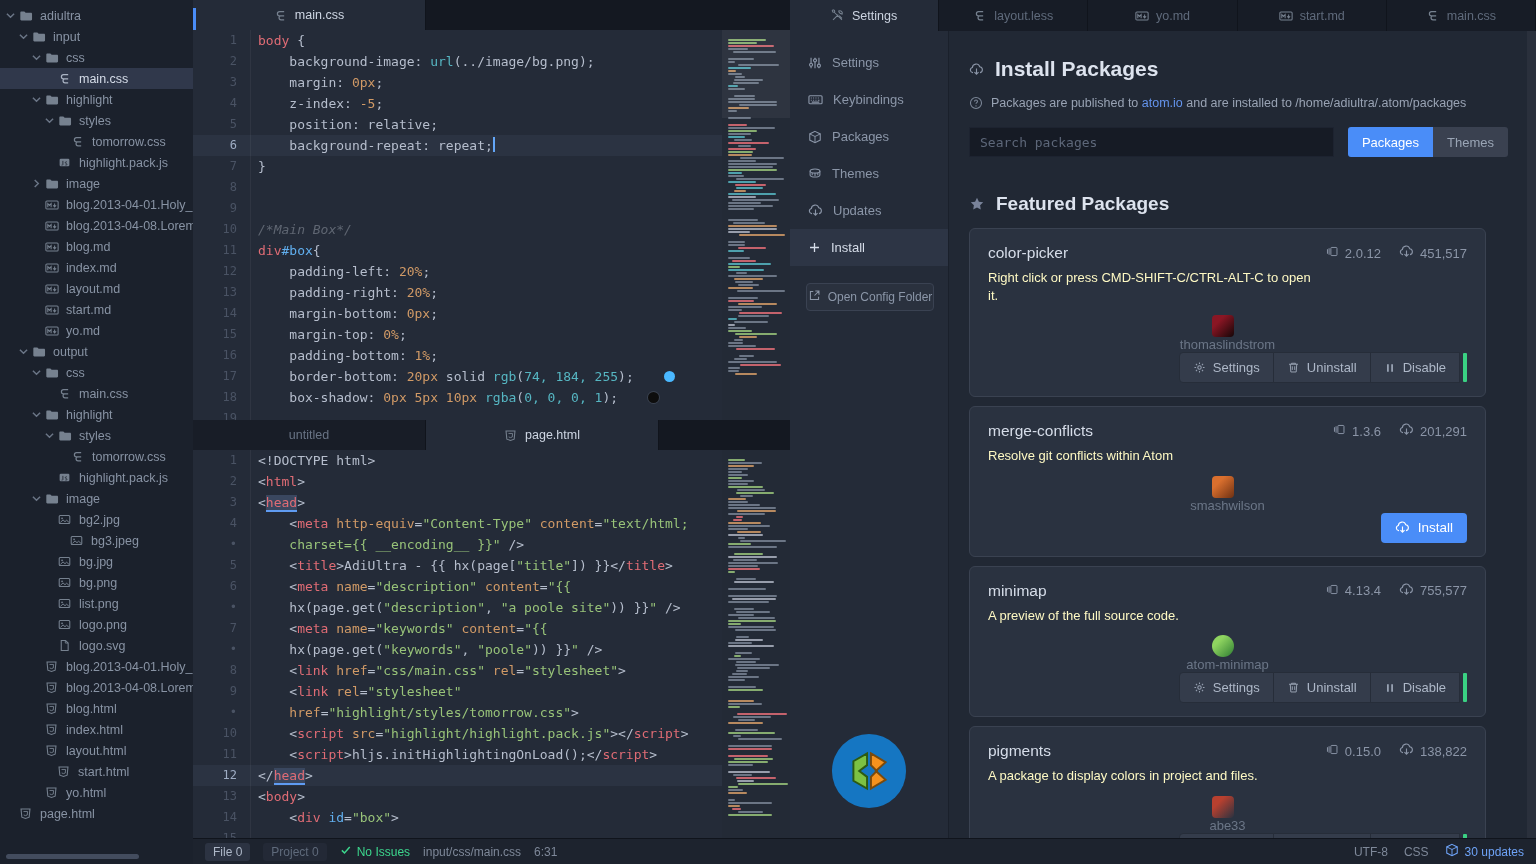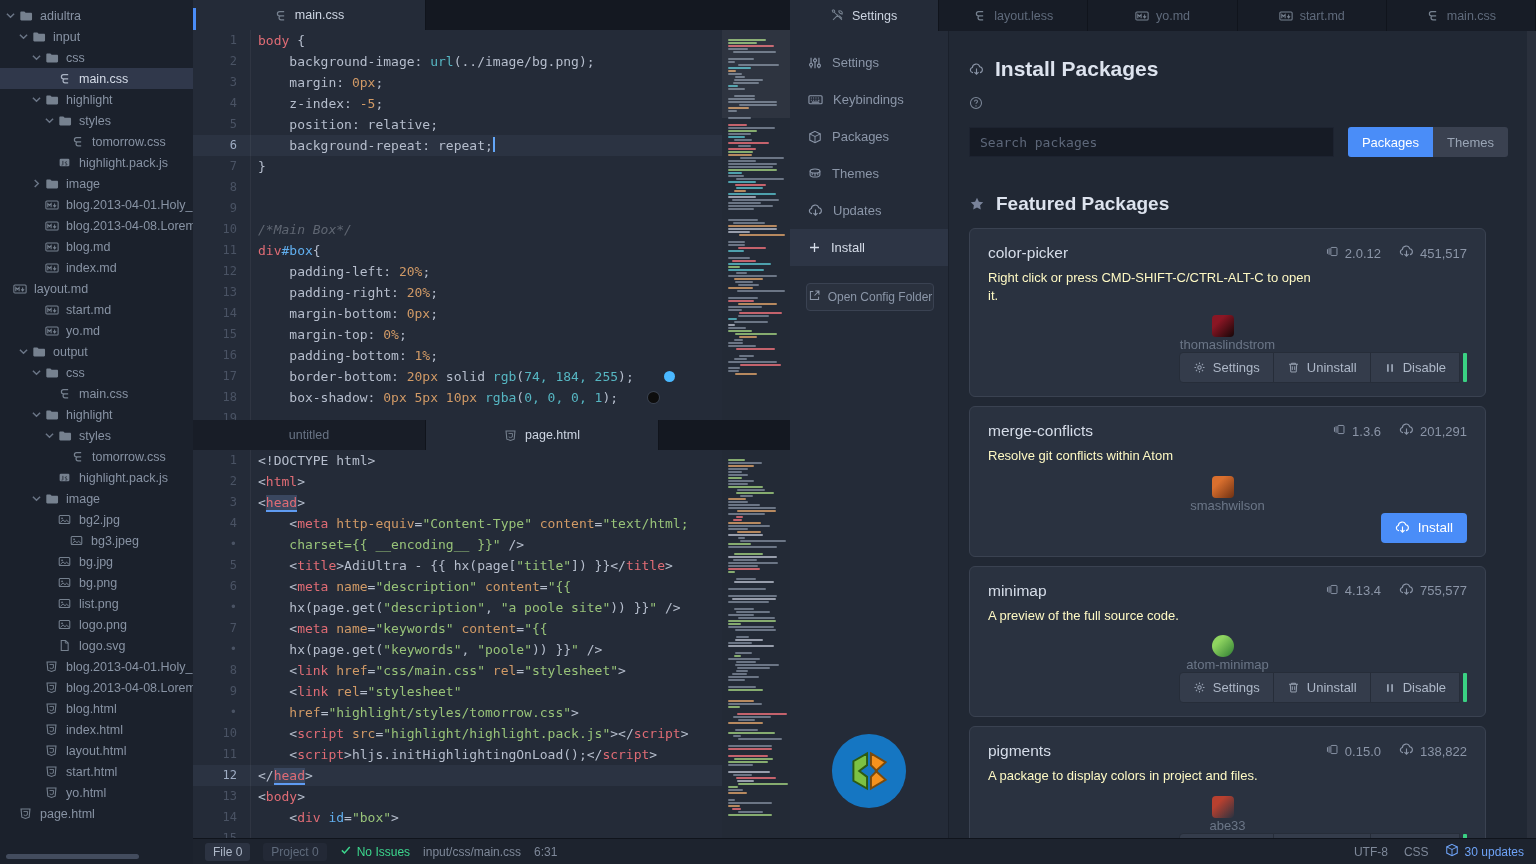--- a/index.html
+++ b/index.html
@@ -249,21 +249,21 @@
         <div class="tree-row" style="padding-left: 32px;">
           <span class="chev empty"></span>
           <span class="ficon">
             <svg viewBox="0 0 16 16" width="14" height="14">
               <rect x="1" y="3.5" width="14" height="9" rx="1.2" fill="none" stroke="currentColor" stroke-width="1.2"></rect>
               <path d="M3.2 10.5V6.3l1.9 2.1L7 6.3v4.2M11 6.3v2.9m-1.7-.9l1.7 2 1.7-2" fill="none" stroke="currentColor" stroke-width="1.2"></path>
             </svg>
           </span>
           <span class="tlabel">index.md</span>
         </div>
-        <div class="tree-row" style="">
+        <div class="tree-row" style="padding-left: 32px;">
           <span class="chev empty"></span>
           <span class="ficon">
             <svg viewBox="0 0 16 16" width="14" height="14">
               <rect x="1" y="3.5" width="14" height="9" rx="1.2" fill="none" stroke="currentColor" stroke-width="1.2"></rect>
               <path d="M3.2 10.5V6.3l1.9 2.1L7 6.3v4.2M11 6.3v2.9m-1.7-.9l1.7 2 1.7-2" fill="none" stroke="currentColor" stroke-width="1.2"></path>
             </svg>
           </span>
           <span class="tlabel">layout.md</span>
         </div>
         <div class="tree-row" style="padding-left: 32px;">
@@ -498,21 +498,21 @@
         <div class="tree-row" style="padding-left: 32px;">
           <span class="chev empty"></span>
           <span class="ficon">
             <svg viewBox="0 0 16 16" width="13" height="13">
               <path d="M2.5 2.5h11l-1 10-4.5 1.6-4.5-1.6z" fill="none" stroke="currentColor" stroke-width="1.3"></path>
               <path d="M5.5 5.5h5l-.3 4.3-2.2.8-2.2-.8" fill="none" stroke="currentColor" stroke-width="1.1"></path>
             </svg>
           </span>
           <span class="tlabel">layout.html</span>
         </div>
-        <div class="tree-row" style="padding-left: 32px;">
+        <div class="tree-row" style="padding-left: 44px;">
           <span class="chev empty"></span>
           <span class="ficon">
             <svg viewBox="0 0 16 16" width="13" height="13">
               <path d="M2.5 2.5h11l-1 10-4.5 1.6-4.5-1.6z" fill="none" stroke="currentColor" stroke-width="1.3"></path>
               <path d="M5.5 5.5h5l-.3 4.3-2.2.8-2.2-.8" fill="none" stroke="currentColor" stroke-width="1.1"></path>
             </svg>
           </span>
           <span class="tlabel">start.html</span>
         </div>
         <div class="tree-row" style="padding-left: 32px;">
@@ -982,20 +982,21 @@
           <span>Install Packages</span>
         </div>
         <div class="ip-note">
           <span class="ic">
               <svg viewBox="0 0 16 16" width="14" height="14">
                 <circle cx="8" cy="8" r="6.3" fill="none" stroke="currentColor" stroke-width="1.2"></circle>
                 <path d="M6.3 6.3c0-2.4 3.4-2.4 3.4 0 0 1.2-1.7 1.3-1.7 2.6" fill="none" stroke="currentColor" stroke-width="1.2"></path>
                 <circle cx="8" cy="11.3" r=".8" fill="currentColor"></circle>
               </svg>
             </span>
+          <span><span>Packages are published to </span><span class="link">atom.io</span><span> and are installed to /home/adiultra/.atom/packages</span></span>
         </div>
         <div class="search-row">
           <input class="search-input" placeholder="Search packages" style="">
           <div class="tgl">
             <div class="tgl-btn on">Packages</div>
             <div class="tgl-btn off">Themes</div>
           </div>
         </div>
         <div class="feat-head">
           <span class="ic">

